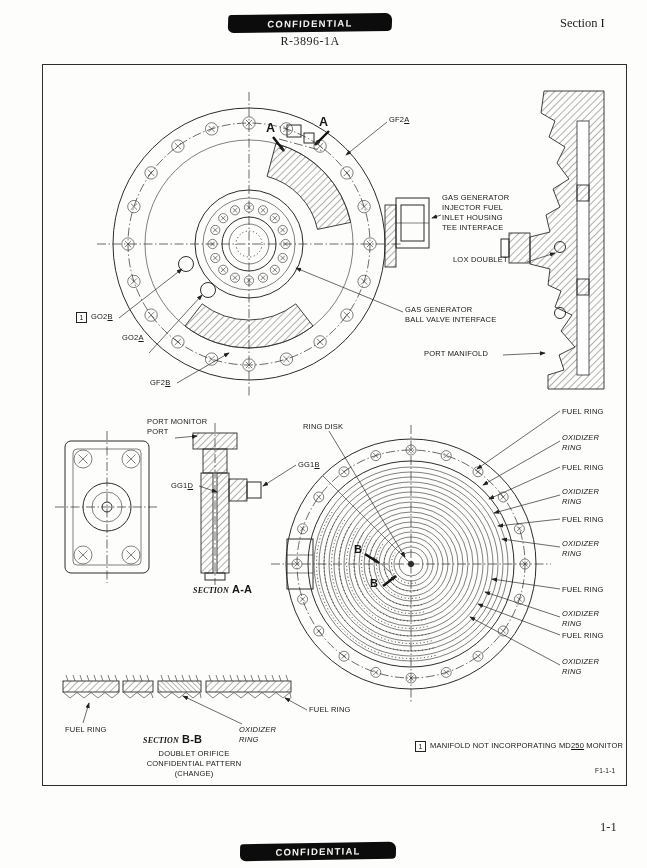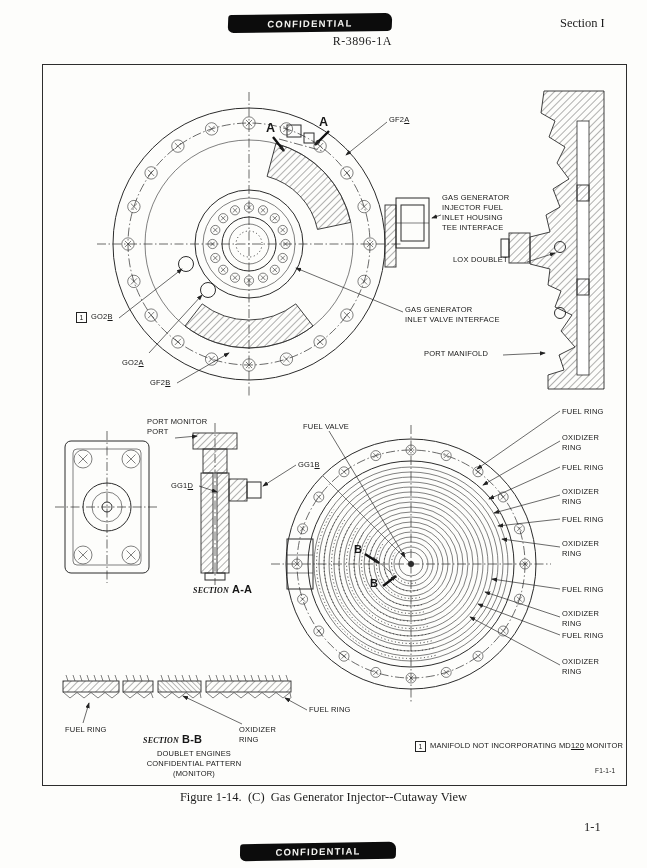--- a/index.html
+++ b/index.html
@@ -3,31 +3,31 @@
 <meta charset="utf-8">
 <style>
   html,body{margin:0;padding:0;background:#e8e8e6;}
   .page{position:relative;width:647px;height:868px;background:#fdfdfb;margin:0 auto;overflow:hidden;
         font-family:"Liberation Serif", serif;color:#1c1c1c;}
   .stamp{position:absolute;background:#0c0c0c;color:#f3f3f0;text-align:center;
          font:bold 9.5px "Liberation Sans", sans-serif;letter-spacing:1.2px;
          display:flex;align-items:center;justify-content:center;border-radius:3px 7px 4px 6px;}
   .stamp-top{left:228px;top:14px;width:164px;height:18px;transform:rotate(-0.8deg) skewX(-3deg);}
   .stamp-bottom{left:240px;top:843px;width:156px;height:17px;transform:rotate(-1deg) skewX(-2deg);}
-  .doc-number{position:absolute;left:228px;top:34px;width:164px;text-align:right;
+  .doc-number{position:absolute;left:228px;top:34px;width:164px;text-align:center;
               font:12px "Liberation Serif", serif;letter-spacing:0.5px;}
   .section-label{position:absolute;left:560px;top:16px;font:12.5px "Liberation Serif", serif;}
   .figure-frame{position:absolute;left:42px;top:64px;width:583px;height:720px;border:1.5px solid #2d2d2d;}
   .figure-frame svg{position:absolute;left:0;top:0;}
   .caption{position:absolute;left:0;right:0;top:790px;text-align:center;
            font:12.5px "Liberation Serif", serif;white-space:pre;}
-  .page-number{position:absolute;left:584px;top:820px;font:12.5px "Liberation Serif", serif;}
+  .page-number{position:absolute;left:600px;top:820px;font:12.5px "Liberation Serif", serif;}
   .lbl{position:absolute;font:7.5px "Liberation Sans", sans-serif;color:#161616;
        letter-spacing:0.2px;line-height:1.32;white-space:nowrap;}
-  .wrap{white-space:normal;width:52px;}
+  .wrap{white-space:normal;width:52px;font-style:italic;}
   .cutltr{font:bold 12.5px "Liberation Sans", sans-serif;}
   .u{text-decoration:underline;}
   .section-lbl .sec-word{font:italic bold 8px "Liberation Serif", serif;margin-right:3px;}
   .section-lbl .sec-name{font:bold 11px "Liberation Sans", sans-serif;}
   .doublet-caption{white-space:normal;width:170px;text-align:center;}
   .boxnum{display:inline-block;width:9px;height:9px;border:1px solid #222;font:7px "Liberation Sans", sans-serif;
           line-height:9px;text-align:center;margin-right:4px;vertical-align:-1px;}
   .fig-ref{font:6.5px "Liberation Sans", sans-serif;}
   
   .ln{stroke:#2b2b2b;stroke-width:1;fill:none;}
@@ -444,47 +444,47 @@
       <div>GAS GENERATOR</div>
       <div>INJECTOR FUEL</div>
       <div>INLET HOUSING</div>
       <div>TEE INTERFACE</div>
     </div>
 
     <div class="lbl" style="left:410px;top:190px">LOX DOUBLET</div>
 
     <div class="lbl" style="left:362px;top:240px">
       <div>GAS GENERATOR</div>
-      <div>INLET VALVE INTERFACE</div>
+      <div>BALL VALVE INTERFACE</div>
     </div>
 
     <div class="lbl" style="left:381px;top:284px">PORT MANIFOLD</div>
 
     <div class="lbl" style="left:33px;top:247px">
       <span class="boxnum">1</span><span><span>GO2</span><span class="u">B</span></span>
     </div>
 
-    <div class="lbl" style="left:79px;top:293px"><span>GO2</span><span class="u">A</span></div>
+    <div class="lbl" style="left:79px;top:268px"><span>GO2</span><span class="u">A</span></div>
 
     <div class="lbl" style="left:107px;top:313px"><span>GF2</span><span class="u">B</span></div>
 
     <div class="lbl" style="left:104px;top:352px">
       <div>PORT MONITOR</div>
       <div>PORT</div>
     </div>
 
     <div class="lbl" style="left:255px;top:395px"><span>GG1</span><span class="u">B</span></div>
 
     <div class="lbl" style="left:128px;top:416px"><span>GG1</span><span class="u">D</span></div>
 
     <div class="lbl section-lbl" style="left:150px;top:518px">
       <span class="sec-word">SECTION</span><span class="sec-name">A-A</span>
     </div>
 
-    <div class="lbl" style="left:260px;top:357px">FUEL VALVE</div>
+    <div class="lbl" style="left:260px;top:357px">RING DISK</div>
 
     <div class="lbl cutltr" style="left:311px;top:478px;font-size:11px">B</div>
     <div class="lbl cutltr" style="left:327px;top:512px;font-size:11px">B</div>
 
     <div class="lbl" style="left:519px;top:342px">FUEL RING</div>
     <div class="lbl wrap" style="left:519px;top:368px">OXIDIZER RING</div>
     <div class="lbl" style="left:519px;top:398px">FUEL RING</div>
     <div class="lbl wrap" style="left:519px;top:422px">OXIDIZER RING</div>
     <div class="lbl" style="left:519px;top:450px">FUEL RING</div>
     <div class="lbl wrap" style="left:519px;top:474px">OXIDIZER RING</div>
@@ -495,31 +495,30 @@
 
     <div class="lbl" style="left:22px;top:660px">FUEL RING</div>
     <div class="lbl wrap" style="left:196px;top:660px">OXIDIZER RING</div>
     <div class="lbl" style="left:266px;top:640px">FUEL RING</div>
 
     <div class="lbl section-lbl" style="left:100px;top:668px">
       <span class="sec-word">SECTION</span><span class="sec-name">B-B</span>
     </div>
 
     <div class="lbl doublet-caption" style="left:66px;top:684px">
-      <div>DOUBLET ENGINES</div>
+      <div>DOUBLET ORIFICE</div>
       <div>CONFIDENTIAL PATTERN</div>
-      <div>(MONITOR)</div>
+      <div>(CHANGE)</div>
     </div>
 
     <div class="lbl" style="left:372px;top:676px">
-      <span class="boxnum">1</span><span><span>MANIFOLD NOT INCORPORATING MD</span><span class="u">120</span><span> MONITOR</span></span>
+      <span class="boxnum">1</span><span><span>MANIFOLD NOT INCORPORATING MD</span><span class="u">250</span><span> MONITOR</span></span>
     </div>
 
     <div class="lbl fig-ref" style="left:552px;top:702px">F1-1-1</div>
   </div>
 
-  <div class="caption">Figure 1-14.  (C)  Gas Generator Injector--Cutaway View</div>
   <div class="page-number">1-1</div>
   <div class="stamp stamp-bottom">
     <span>CONFIDENTIAL</span>
   </div>
 
 </div>
 
 </body></html>

